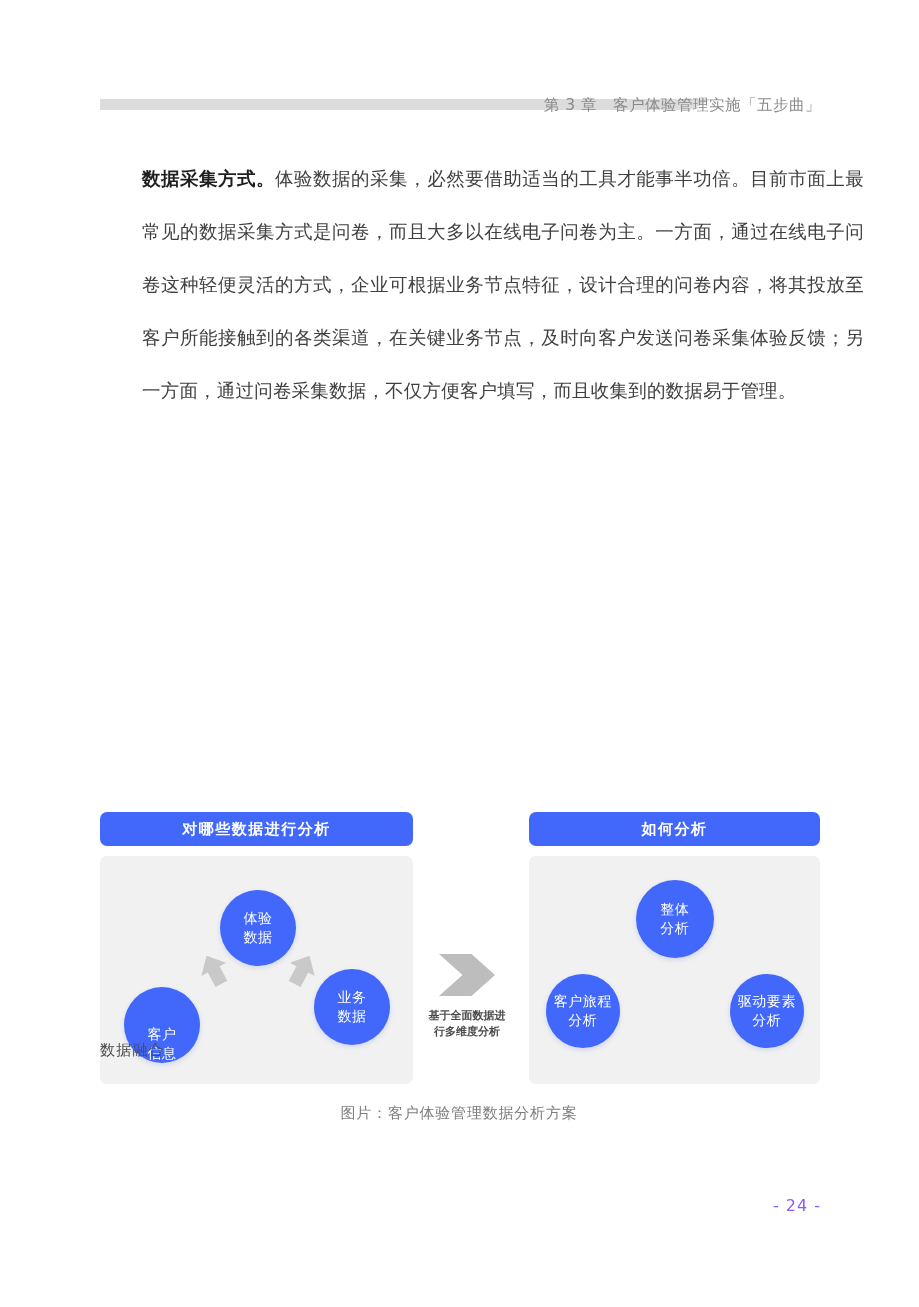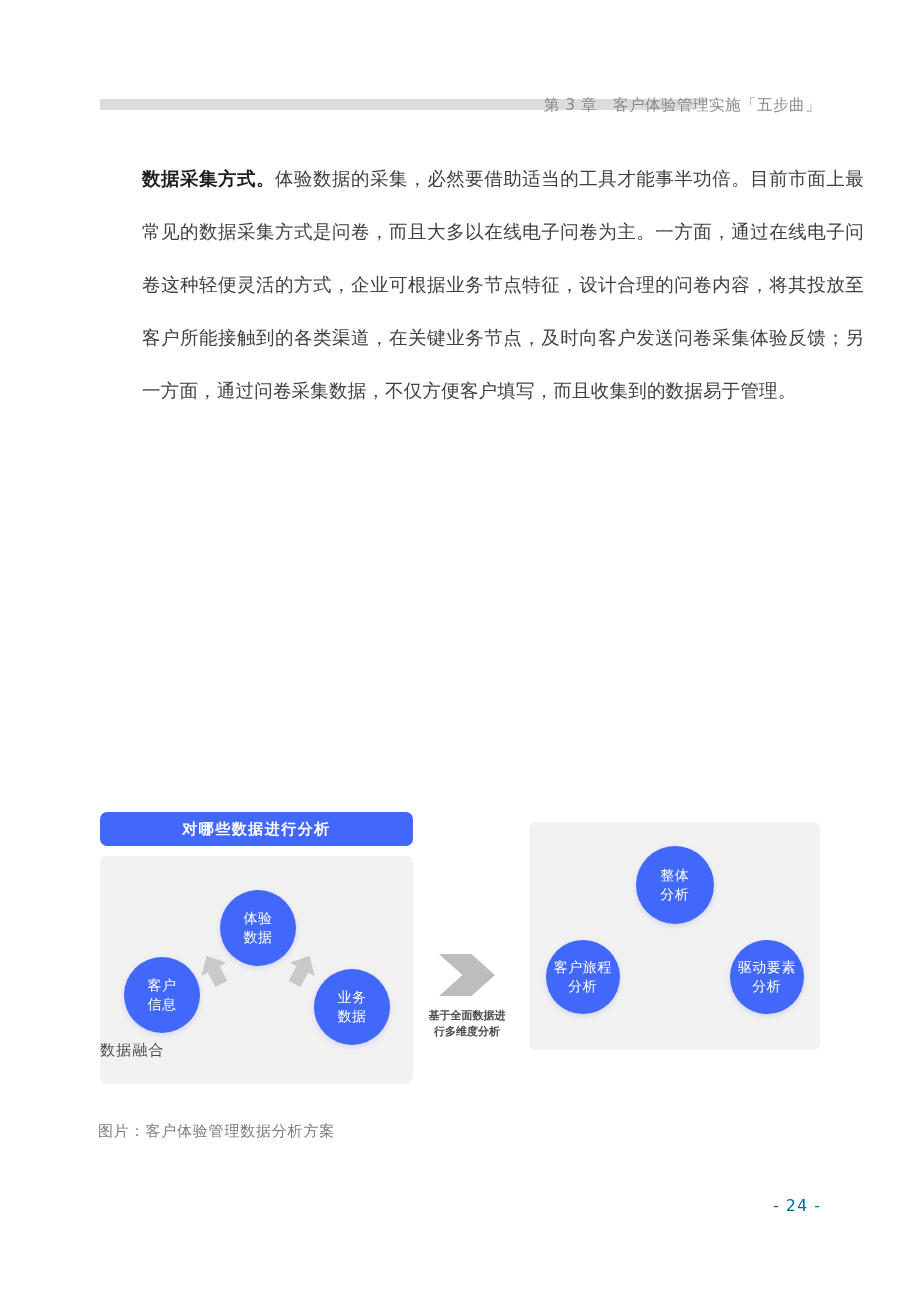--- a/index.html
+++ b/index.html
@@ -130,21 +130,21 @@
     text-align: center;
     font-size: 14px;
     line-height: 19px;
     letter-spacing: 0.6px;
     box-shadow: 0 2px 5px rgba(60,90,220,0.18);
   }
   .bubble span { display: block; white-space: nowrap; }
 
   
   .b-exp  { width: 76px; height: 76px; left: 120px; top: 34px; }
-  .b-cust { width: 76px; height: 76px; left: 24px;  top: 101px; }
+  .b-cust { width: 76px; height: 76px; left: 24px;  top: 131px; justify-content: flex-end; }
   .b-biz  { width: 76px; height: 76px; left: 214px; top: 113px; }
 
   .arrow-up {
     position: absolute;
     width: 28px;
     height: 32px;
     background: #c9c9c9;
   }
   .arrow-up.left {
     left: 100px; top: 98px;
@@ -194,33 +194,34 @@
     width: 100px;
   }
 
   
   .r-whole   { width: 78px; height: 78px; left: 107px; top: 24px; }
   .r-journey { width: 74px; height: 74px; left: 17px;  top: 118px; }
   .r-touch   { width: 74px; height: 74px; left: 109px; top: 118px; }
   .r-driver  { width: 74px; height: 74px; left: 201px; top: 118px; }
 
   .caption {
-    margin-top: 38px;
+    margin-top: 20px;
+    text-align: center;
     font-size: 15px;
     color: #7d7d7d;
     letter-spacing: 0.8px;
   }
 
   
   .folio {
     position: absolute;
     right: 98px;
     top: 1196px;
     font-size: 16px;
-    color: #0369a1;
+    color: #8b5cf6;
     letter-spacing: 1px;
   }
 </style>
 </head>
 <body>
 
 <div class="page">
 
   <div class="runhead">
     <div class="runhead-rule"></div>
@@ -270,20 +271,21 @@
         <div class="mid-wrap">
           <div class="chevron"></div>
           <div class="mid-text">
             <div>基于全面数据进</div>
             <div>行多维度分析</div>
           </div>
         </div>
       </div>
 
       <div class="panel panel-right">
+        <div class="panel-head">如何分析</div>
         <div class="panel-body">
 
           <div class="bubble r-whole">
             <span>整体</span>
             <span>分析</span>
           </div>
 
           <div class="bubble r-journey">
             <span>客户旅程</span>
             <span>分析</span>

